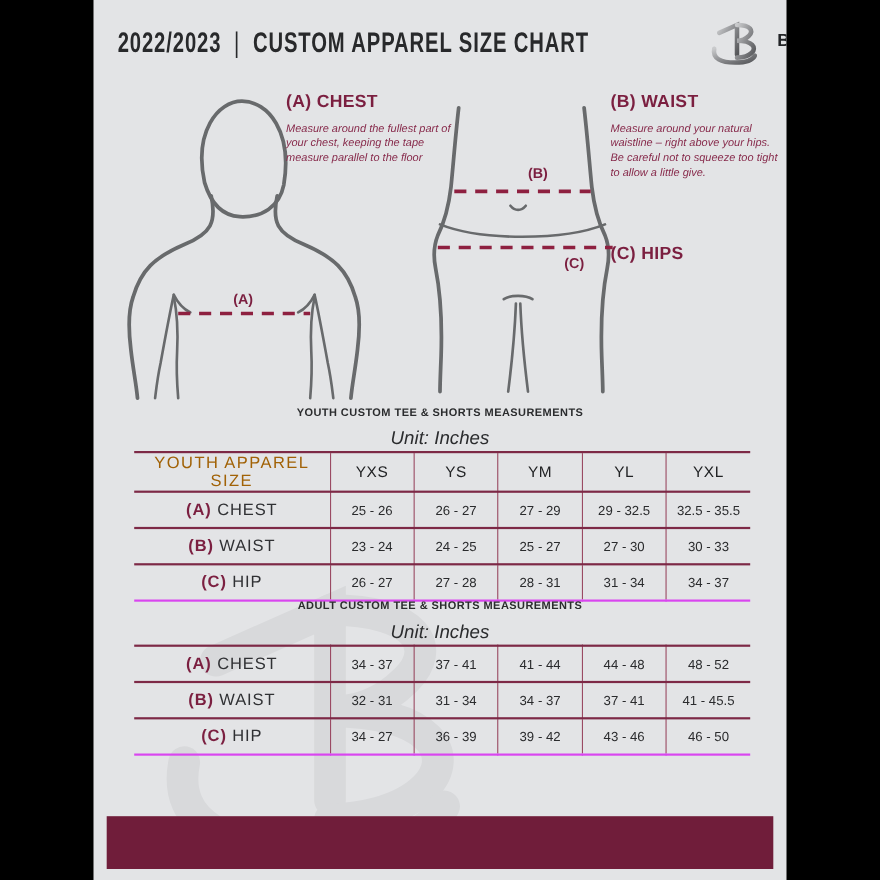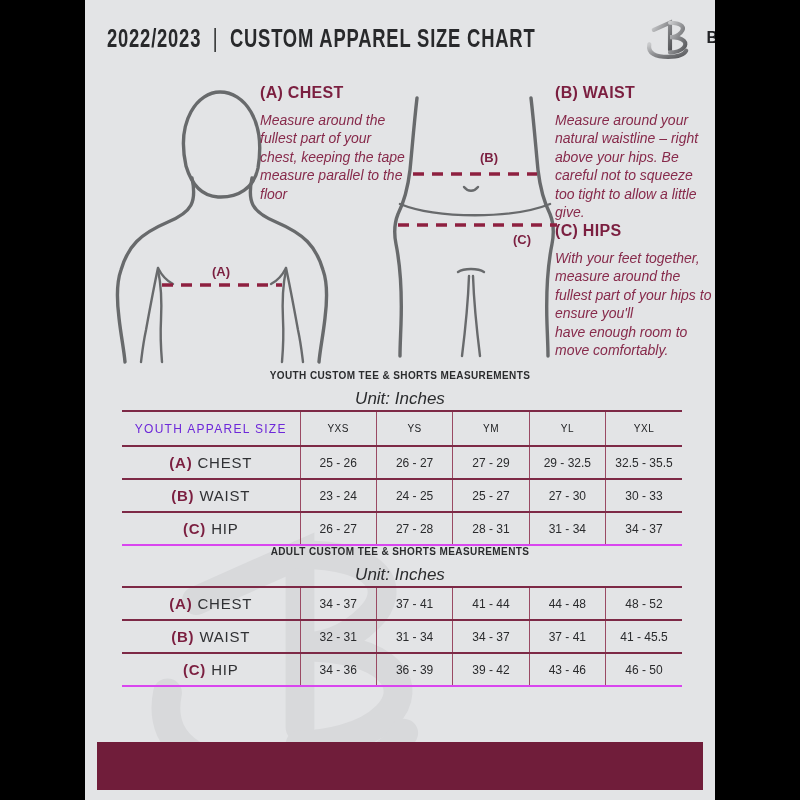--- a/index.html
+++ b/index.html
@@ -12,21 +12,21 @@
   .header{position:absolute;left:0;top:14px;width:630px;height:48px;display:flex;align-items:center;
           justify-content:space-between;padding:0 8px 0 22px;box-sizing:border-box;z-index:1;}
   .title-wrap{display:inline-block;transform:scale(0.8,1.12);transform-origin:left center;white-space:nowrap;}
   .title-wrap span{font-weight:bold;font-size:23px;color:#28292b;letter-spacing:1px;}
   .title-divider{font-weight:normal !important;color:#46474a;padding:0 10px;}
   .brand{display:flex;align-items:center;gap:10px;}
   .brand-name{font-weight:bold;font-size:16px;letter-spacing:6px;color:#232427;}
   
   .inst{position:absolute;z-index:1;}
   .inst h3{margin:0 0 9px 0;font-size:16px;font-weight:bold;color:#7b1f40;letter-spacing:0.3px;}
-  .inst p{margin:0;font-size:14px;font-style:italic;color:#872a4b;line-height:1.32;white-space:pre-line;}
+  .inst p{margin:0;font-size:10px;font-style:italic;color:#872a4b;line-height:1.32;white-space:pre-line;}
   .inst-chest{left:175px;top:84px;width:152px;}
   .inst-waist{left:470px;top:84px;width:153px;}
   .inst-hips{left:470px;top:222px;width:158px;}
   
   .fig{position:absolute;z-index:1;}
   .fig-chest{left:25px;top:78px;}
   .fig-hips{left:300px;top:92px;}
   .body-line{fill:none;stroke:#686a6c;stroke-width:3.4;stroke-linecap:round;}
   .thin-line{fill:none;stroke:#686a6c;stroke-width:2.4;stroke-linecap:round;}
   .dash-line{fill:none;stroke:#8e2040;stroke-width:3.4;stroke-dasharray:11 8;}
@@ -39,22 +39,22 @@
   
   .size-table{position:absolute;left:37px;width:560px;border-collapse:collapse;table-layout:fixed;z-index:1;}
   .size-table col.c-label{width:178px;}
   .size-table col.c-val{width:76.4px;}
   .size-table tr{border-top:2px solid #7d2946;}
   .size-table tr:last-child{border-bottom:2px solid #d946ef;}
   .size-table th,.size-table td{padding:0;text-align:center;background:transparent;font-weight:normal;}
   .size-table th{height:33px;}
   .size-table td{height:31px;}
   .size-table .vline{border-left:1.5px solid #9a4a63;}
-  .lbl-head{font-size:12px;letter-spacing:1.3px;color:#6d28d9;text-align:left;padding-left:14px;}
-  .size-head{font-weight:bold;font-size:10px;color:#212224;letter-spacing:0.5px;}
+  .lbl-head{font-size:15px;letter-spacing:1.3px;color:#a16207;text-align:left;padding-left:14px;}
+  .size-head{font-weight:bold;font-size:14px;color:#212224;letter-spacing:0.5px;}
   .row-label{text-align:left;padding-left:14px;font-size:15px;color:#303134;letter-spacing:0.8px;}
   .row-label .pfx{font-weight:bold;color:#7b1f40;margin-right:5px;}
   .cell-val{font-size:12px;font-weight:600;color:#2a2b2d;}
   
   .footer-bar{position:absolute;left:12px;top:742px;width:606px;height:48px;background:#701d3a;z-index:1;} 
 </style>
 </head>
 <body>
 
 <div class="page">
@@ -127,22 +127,20 @@
   <div class="inst inst-chest">
     <h3>(A) CHEST</h3>
     <p>Measure around the fullest part of your chest, keeping the tape measure parallel to the floor</p>
   </div>
   <div class="inst inst-waist">
     <h3>(B) WAIST</h3>
     <p>Measure around your natural waistline – right above your hips. Be careful not to squeeze too tight to allow a little give.</p>
   </div>
   <div class="inst inst-hips">
     <h3>(C) HIPS</h3>
-    <p>With your feet together, measure around the fullest part of your hips to ensure you'll
-have enough room to move comfortably.</p>
   </div>
 
   <div class="section-title" style="top:370px">YOUTH CUSTOM TEE &amp; SHORTS MEASUREMENTS</div>
   <div class="section-unit" style="top:389px">Unit: Inches</div>
 
   <table class="size-table" style="top:410px">
     <colgroup>
         <col class="c-label">
         <col class="c-val">
         <col class="c-val">
@@ -222,21 +220,21 @@
       <td class="cell-val vline">32 - 31</td>
       <td class="cell-val vline">31 - 34</td>
       <td class="cell-val vline">34 - 37</td>
       <td class="cell-val vline">37 - 41</td>
       <td class="cell-val vline">41 - 45.5</td>
     </tr>
     <tr>
       <td class="row-label">
         <span class="pfx">(C)</span><span>HIP</span>
       </td>
-      <td class="cell-val vline">34 - 36</td>
+      <td class="cell-val vline">34 - 27</td>
       <td class="cell-val vline">36 - 39</td>
       <td class="cell-val vline">39 - 42</td>
       <td class="cell-val vline">43 - 46</td>
       <td class="cell-val vline">46 - 50</td>
     </tr>
   </tbody>
     </table>
 
   <div class="footer-bar"></div>
 

